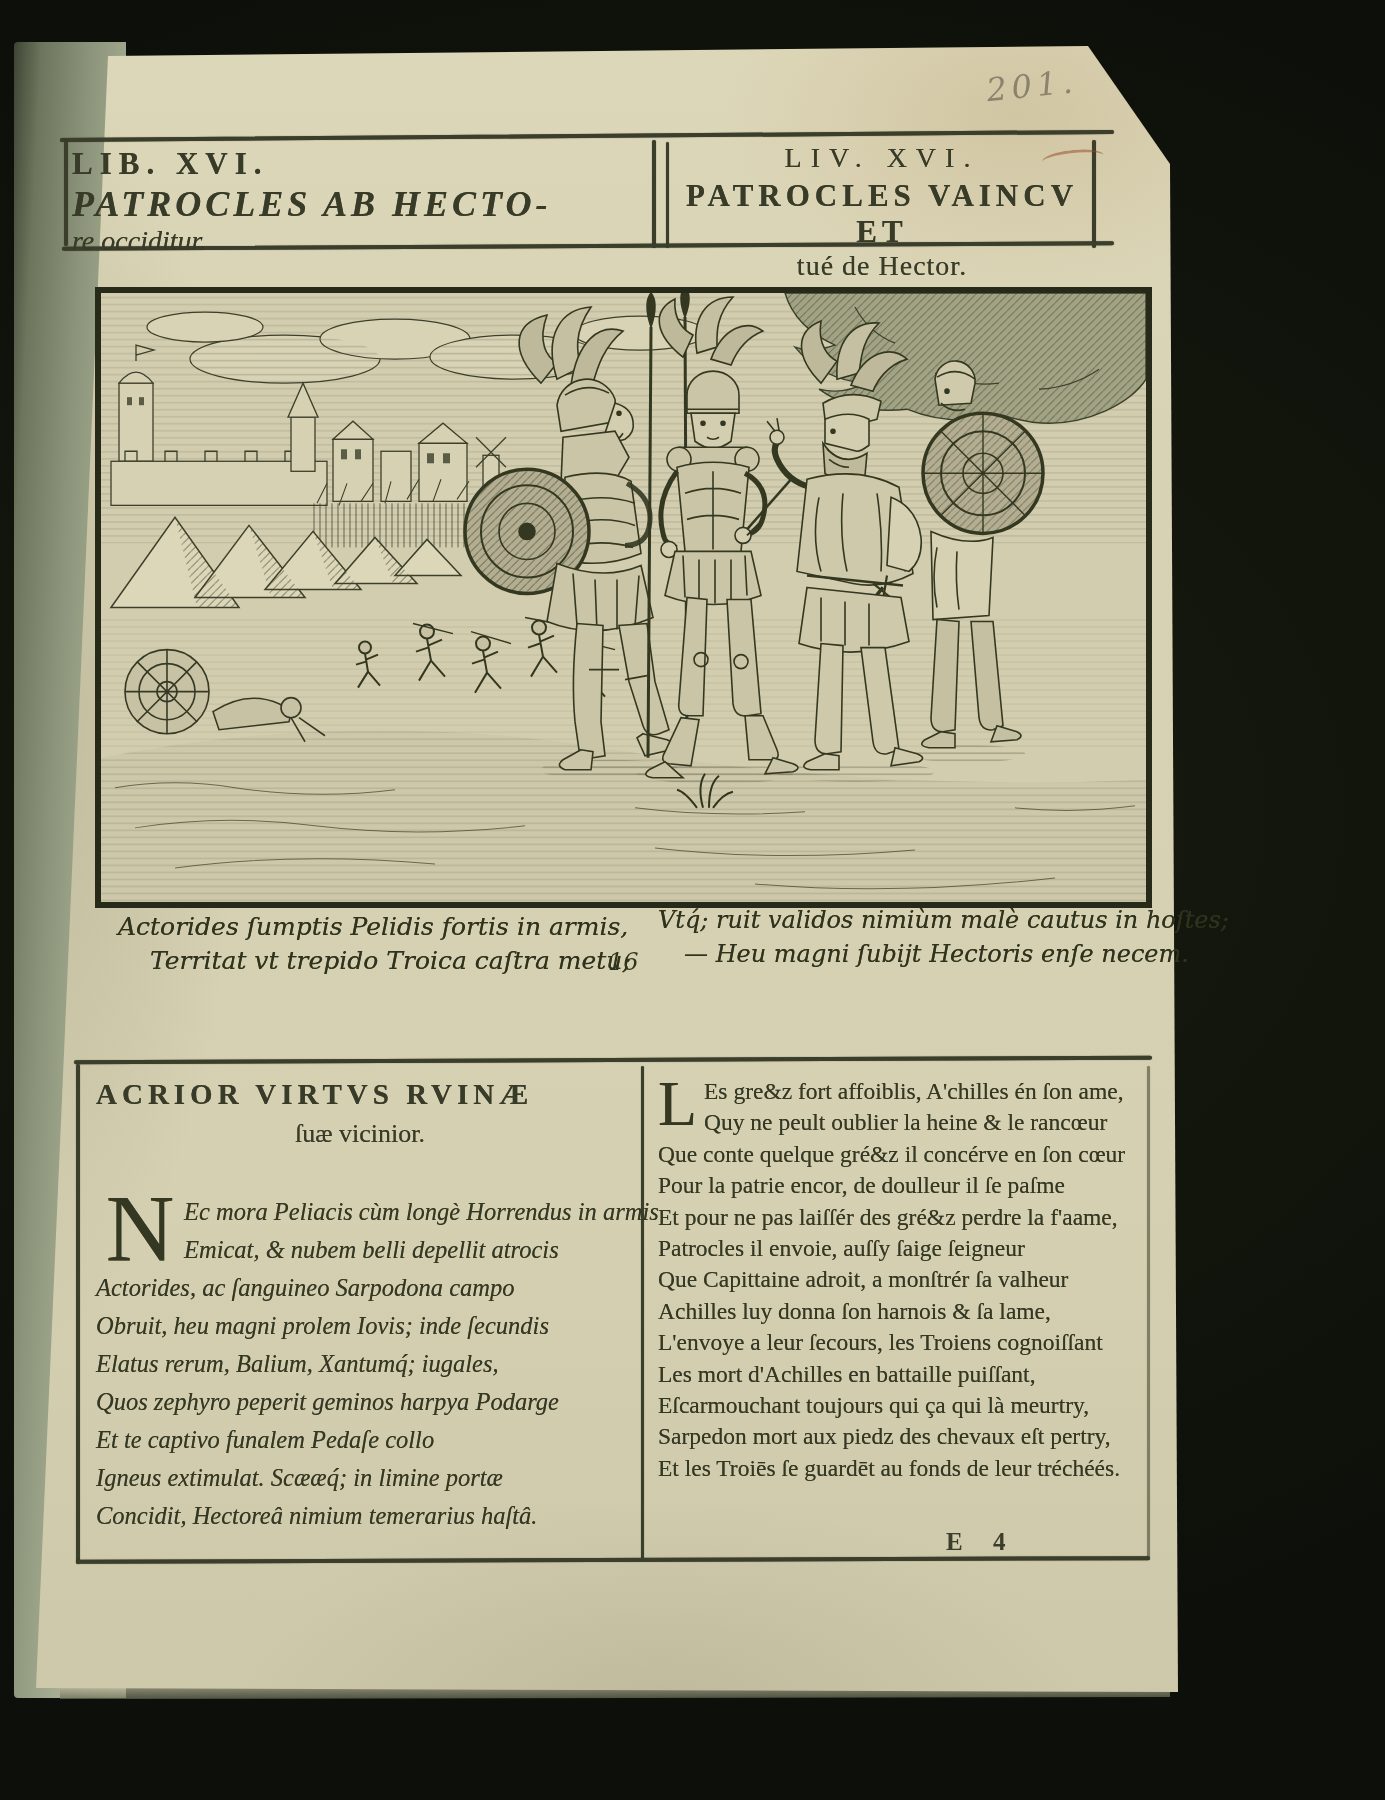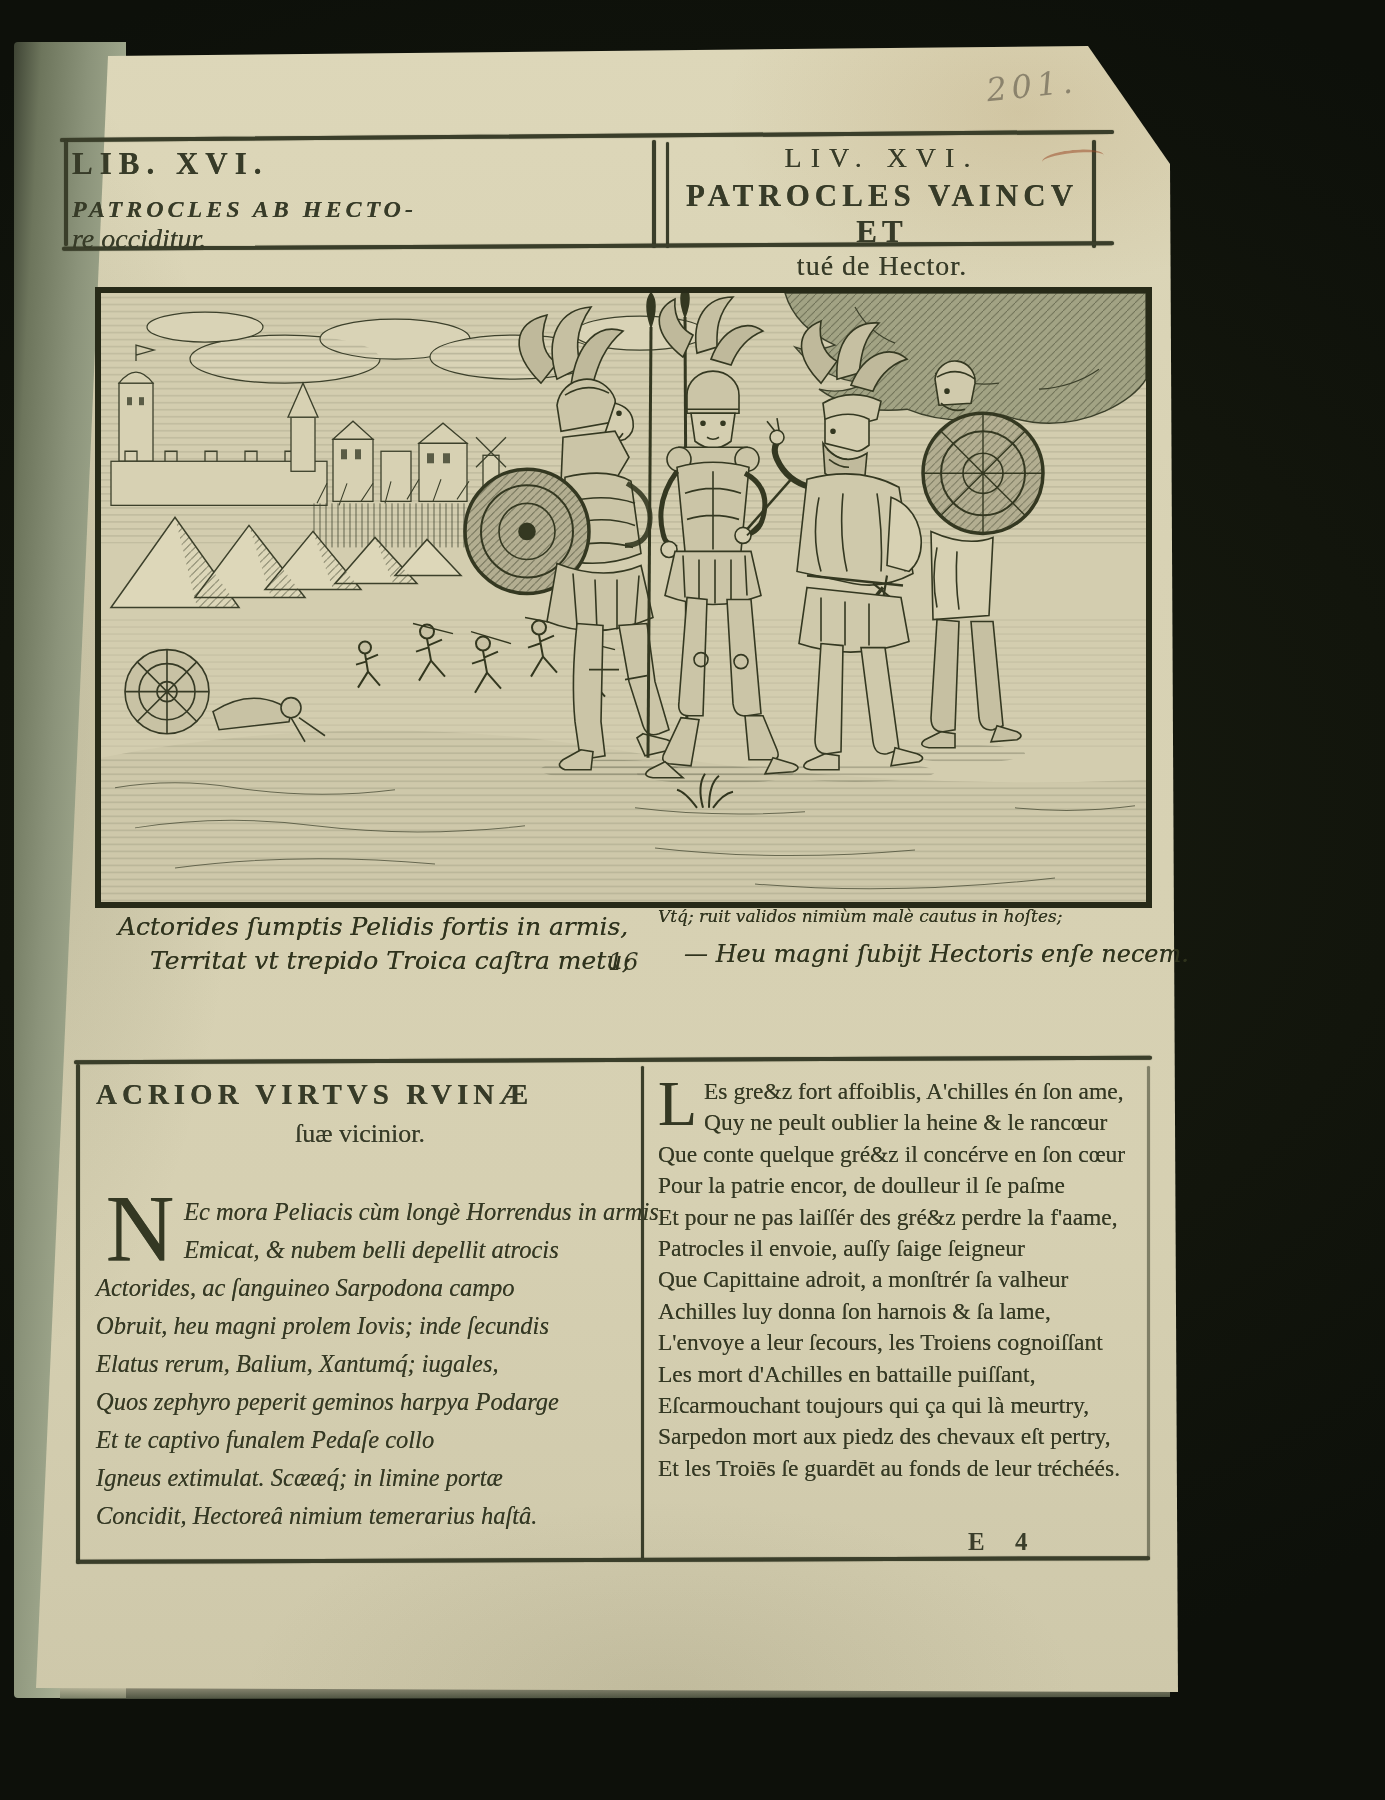--- a/index.html
+++ b/index.html
@@ -31,56 +31,56 @@
   
   .rule.h-top{left:60px;top:134px;width:1054px;height:4px;transform:rotate(-.45deg);}
   .rule.h-bottom{left:62px;top:244px;width:1052px;height:4px;transform:rotate(-.3deg);}
   .vbar.h-left{left:64px;top:140px;height:106px;}
   .vbar.h-mid1{left:652px;top:140px;height:108px;}
   .vbar.h-mid2{left:666px;top:142px;height:106px;width:3px;}
   .vbar.h-right{left:1092px;top:140px;height:108px;}
   .header-left{position:absolute;left:72px;top:146px;width:572px;}
   .header-right{position:absolute;left:676px;top:142px;width:412px;text-align:center;}
   .hl1{font-size:31px;font-weight:bold;letter-spacing:7px;}
-  .hl2{font-size:24px;font-weight:bold;font-style:italic;letter-spacing:4px;margin-top:14px;}
+  .hl2{font-size:36px;font-weight:bold;font-style:italic;letter-spacing:4px;margin-top:1px;}
   .hl3{font-size:28px;font-style:italic;}
   .hr1{font-size:28px;letter-spacing:9px;}
   .hr2{font-size:31px;font-weight:bold;letter-spacing:5px;margin-top:4px;}
   .hr3{font-size:28px;letter-spacing:1px;}
   .red-mark{position:absolute;left:1042px;top:150px;width:62px;height:14px;
     border-top:3px solid rgba(152,68,34,.5);border-radius:50% 50% 0 0;transform:rotate(-6deg);}
   
   .engraving{position:absolute;left:95px;top:287px;width:1057px;height:621px;}
   
   .cap{position:absolute;font-family:"DejaVu Serif",serif;font-style:italic;font-size:25px;
     color:#2f331d;text-shadow:0 0 .5px rgba(47,51,29,.8);white-space:nowrap;}
   .cap.cl1{left:118px;top:912px;}
   .cap.cl2{left:150px;top:946px;}
-  .cap.cr1{left:658px;top:906px;font-size:17px;}
+  .cap.cr1{left:658px;top:906px;font-size:24px;}
   .cap.cr2{left:684px;top:940px;font-size:24px;}
   .plate-no{position:absolute;left:608px;top:948px;font-family:"DejaVu Serif",serif;
     font-style:italic;font-size:24px;color:#2f331d;}
   
   .rule.b-top{left:74px;top:1058px;width:1078px;height:4px;transform:rotate(-.25deg);}
   .rule.b-bottom{left:76px;top:1558px;width:1074px;height:4px;transform:rotate(-.2deg);}
   .vbar.b-left{left:76px;top:1064px;height:500px;}
   .vbar.b-mid{left:641px;top:1066px;height:494px;width:3px;}
   .vbar.b-right{left:1147px;top:1066px;height:494px;width:3px;opacity:.55;}
   .latin-col{position:absolute;left:96px;top:1078px;width:528px;}
   .poem-h1{text-align:left;font-size:29px;font-weight:bold;letter-spacing:5px;}
   .poem-h2{text-align:center;font-size:26px;margin-top:8px;}
   .latin-poem{margin-top:44px;font-style:italic;font-size:24.5px;line-height:38px;color:#343823;}
   .latin-drop{float:left;font-style:normal;font-size:95px;line-height:72px;height:74px;width:88px;
     text-align:center;color:#343823;}
   .french-col{position:absolute;left:658px;top:1076px;width:492px;}
   .french-poem{font-size:23.5px;line-height:31.4px;color:#343823;}
   .french-drop{float:left;font-size:64px;line-height:56px;height:60px;width:46px;color:#343823;}
   .pline{white-space:nowrap;text-shadow:0 0 .5px rgba(52,56,35,.7);}
   .signature{position:absolute;left:946px;top:1528px;font-size:25px;letter-spacing:12px;
-    font-weight:bold;color:#3a3e2b;margin-left:22px;}
+    font-weight:bold;color:#3a3e2b;}
 </style>
 </head>
 <body>
 
 <div class="scene">
 
   <div class="page-edges"></div>
   <div class="page-edge-bottom"></div>
   <div class="paper"></div>
 

